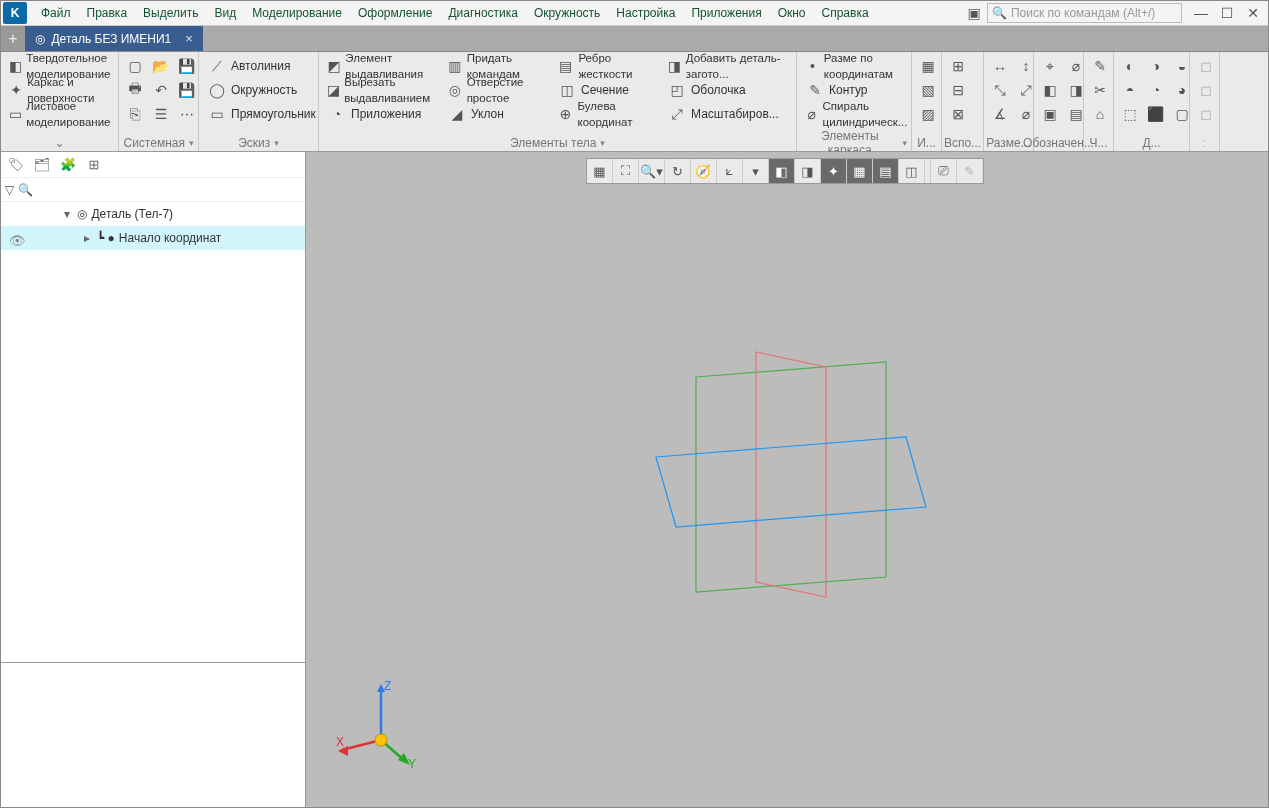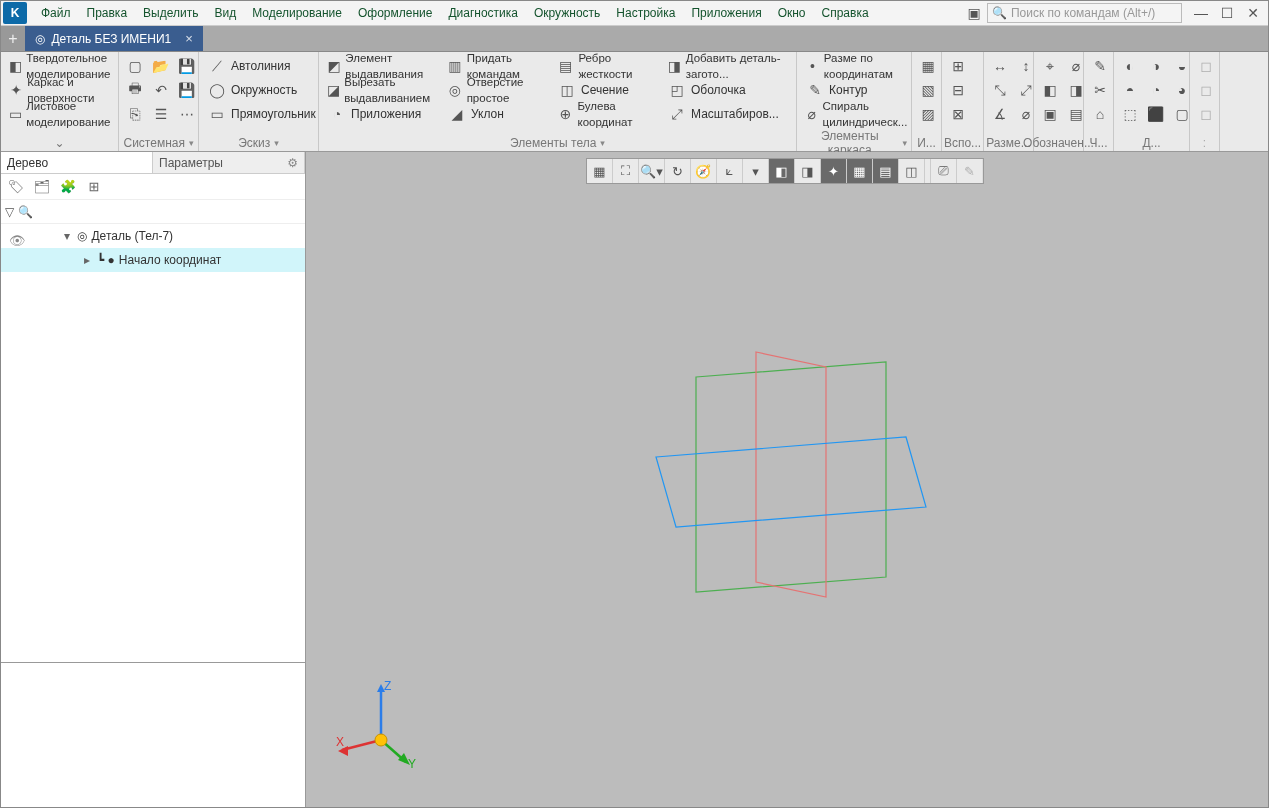--- a/index.html
+++ b/index.html
@@ -357,29 +357,20 @@
     <div class="footer">
         <span style="color:#aaa">:</span>
       </div>
   </div>
 
 </div>
 
 <div class="workspace">
 
   <div class="leftpanel">
-    <div class="lp-tabs">
-      <div class="lp-tab active">
-          <span>Дерево</span>
-        </div>
-      <div class="lp-tab">
-          <span>Параметры</span>
-          <span style="color:#888">⚙</span>
-        </div>
-    </div>
     <div class="lp-icons">
       <div class="ic">🏷</div>
       <div class="ic">🗂</div>
       <div class="ic">🧩</div>
       <div class="ic">⊞</div>
     </div>
     <div class="lp-filter">
       <span style="color:#555">▽</span>
       <span style="color:#aaa">🔍</span>
       <input style="">

